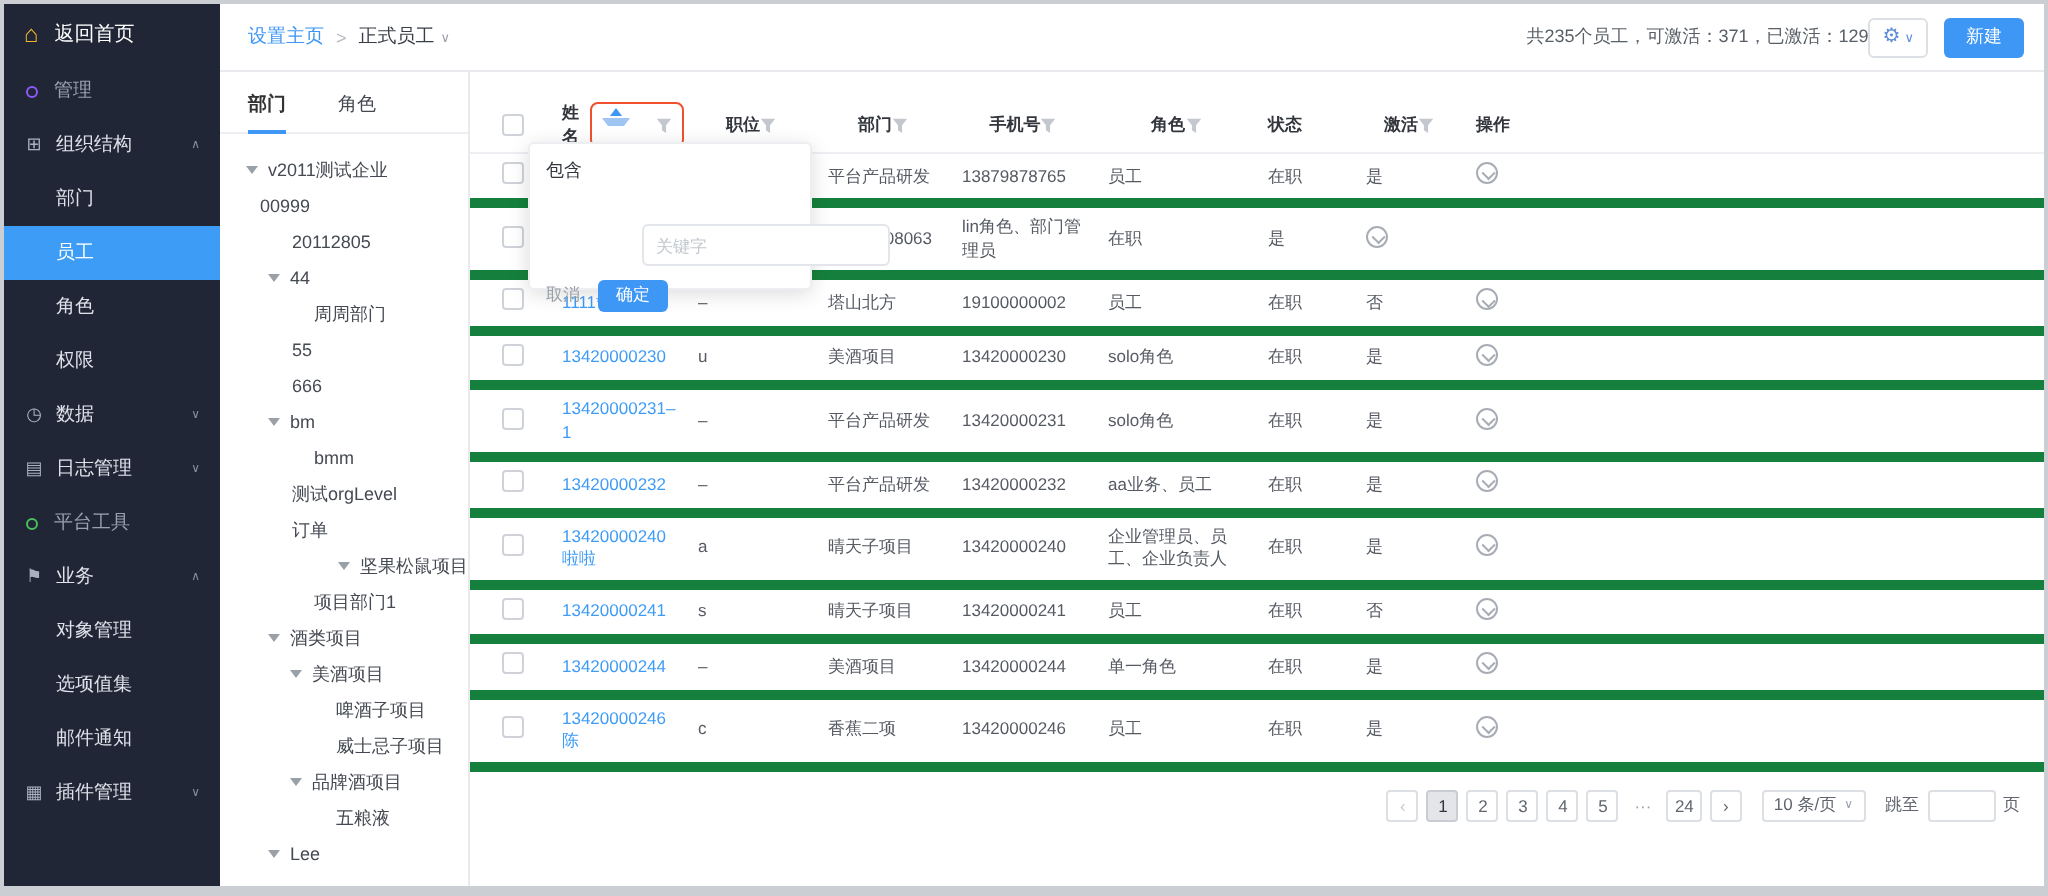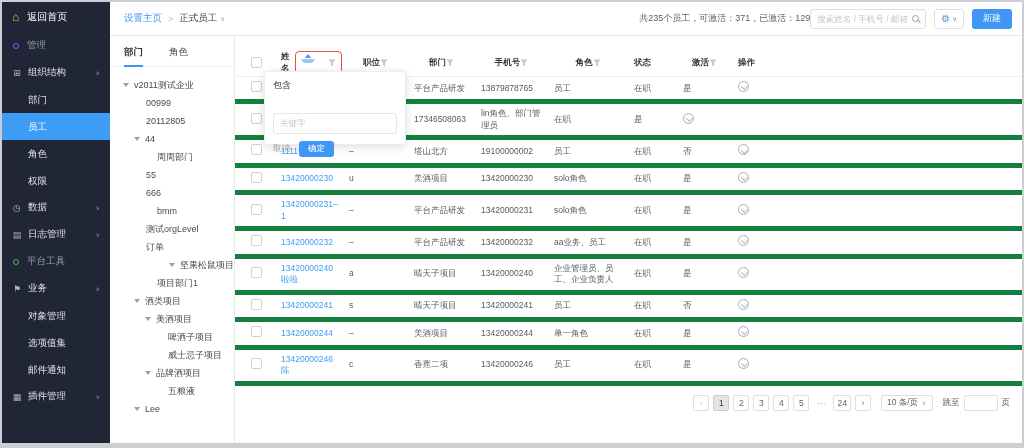--- a/index.html
+++ b/index.html
@@ -74,21 +74,21 @@
   .pg.dis { color:#c6cad0; cursor:default; }
   .pg.dots { border:0; color:#9aa0a8; }
   .psel { height:16px; border:1px solid #dcdfe4; border-radius:2px; display:inline-flex; align-items:center; gap:4px; padding:0 5px; margin-left:6px; cursor:pointer; }
   .psel .v { font-size:6px; color:#9aa0a8; }
   .jmp-lbl { margin-left:6px; }
   .jmp { width:34px; height:16px; border:1px solid #dcdfe4; border-radius:2px; outline:0; font-size:8.5px; padding:0 3px; font-family:inherit; }
 
   
   .popup { position:absolute; left:262px; top:69px; width:142px; height:74px; background:#fff; border:1px solid #eceef1; border-radius:3px; box-shadow:0 2px 10px rgba(0,0,0,.14); z-index:5; padding:7px 8px; }
   .popup .cond { font-size:9px; color:#33373d; margin-bottom:20px; }
-  .popup input { width:100%; height:21px; border:1px solid #e2e5ea; border-radius:3px; outline:0; font-size:8.5px; padding:0 6px; font-family:inherit; }
+  .popup input { width:100%; height:21px; border:1px solid #e2e5ea; border-radius:3px; outline:0; font-size:8.5px; padding:0 6px; font-family:inherit;margin-left:48px; }
   .popup input::placeholder { color:#c3c8cf; }
   .pop-btns { display:flex; align-items:center; gap:9px; margin-top:7px; }
   .btn-cancel { background:none; border:0; color:#9aa0a8; font-size:8.5px; cursor:pointer; font-family:inherit; }
   .btn-ok { background:#3e97f5; color:#fff; border:0; border-radius:3px; height:16px; padding:0 9px; font-size:8.5px; cursor:pointer; font-family:inherit; }
 </style>
 </head>
 <body>
 
 <div class="frame">
 
@@ -141,42 +141,38 @@
         <div class="side-item"></div>
       </nav>
   </aside>
 
   <header class="topbar">
     <span class="bc-link">设置主页</span>
     <span class="bc-sep">&gt;</span>
     <span class="bc-cur">正式员工</span>
     <span class="bc-caret">∨</span>
     <span class="stats">共235个员工，可激活：371，已激活：129</span>
-    <div class="search">
-      <input placeholder="搜索姓名 / 手机号 / 邮箱" style="">
-      <span class="mag"></span>
-    </div>
     <div class="gearbtn">
       <span class="g">⚙</span>
       <span class="v">∨</span>
     </div>
     <button class="newbtn">新建</button>
   </header>
 
   <aside class="tree-panel">
     <div class="tabs">
       <div class="tab active">部门</div>
       <div class="tab">角色</div>
     </div>
     <div class="tree" id="tree">
         <div class="tree-row" style="padding-left: 13px;">
           <span class="caret"></span>
           <span>v2011测试企业</span>
         </div>
-        <div class="tree-row" style="padding-left: 24px;">
+        <div class="tree-row" style="padding-left: 8px;">
           <span class="caret-sp"></span>
           <span>00999</span>
         </div>
         <div class="tree-row" style="padding-left: 24px;">
           <span class="caret-sp"></span>
           <span>20112805</span>
         </div>
         <div class="tree-row" style="padding-left: 24px;">
           <span class="caret"></span>
           <span>44</span>
@@ -185,20 +181,24 @@
           <span class="caret-sp"></span>
           <span>周周部门</span>
         </div>
         <div class="tree-row" style="padding-left: 24px;">
           <span class="caret-sp"></span>
           <span>55</span>
         </div>
         <div class="tree-row" style="padding-left: 24px;">
           <span class="caret-sp"></span>
           <span>666</span>
+        </div>
+        <div class="tree-row" style="padding-left: 24px;">
+          <span class="caret"></span>
+          <span>bm</span>
         </div>
         <div class="tree-row" style="padding-left: 35px;">
           <span class="caret-sp"></span>
           <span>bmm</span>
         </div>
         <div class="tree-row" style="padding-left: 24px;">
           <span class="caret-sp"></span>
           <span>测试orgLevel</span>
         </div>
         <div class="tree-row" style="padding-left: 24px;">

